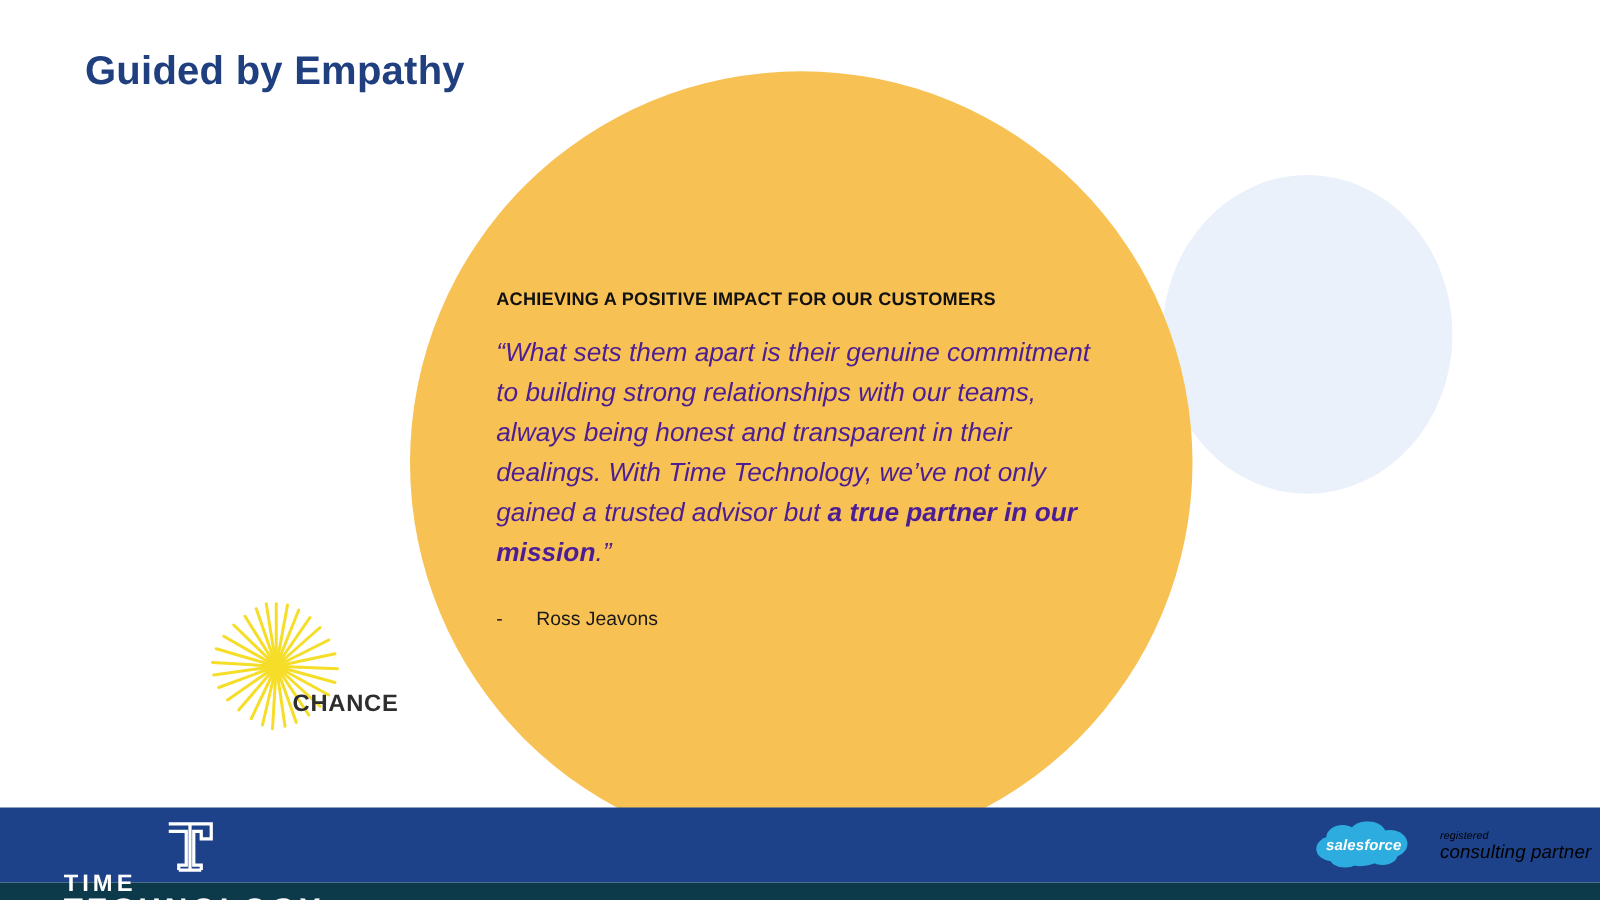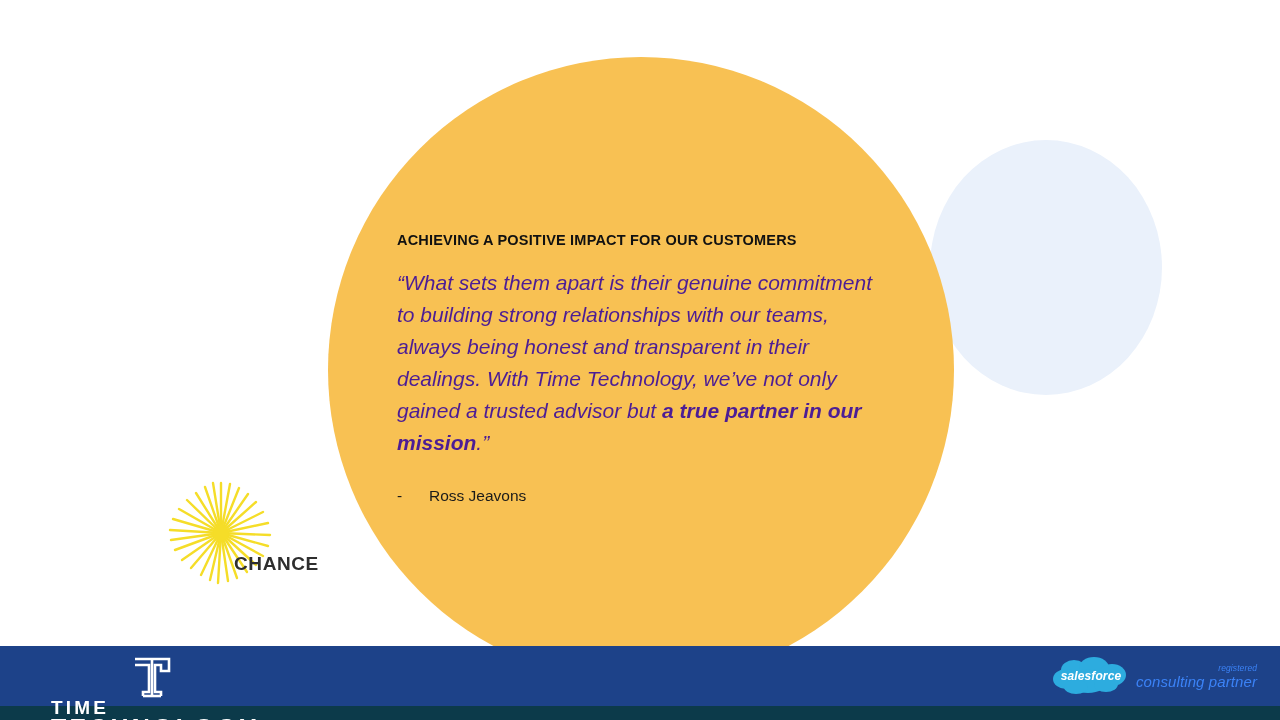--- a/index.html
+++ b/index.html
@@ -195,43 +195,43 @@
     height: 38px;
     display: flex;
     align-items: center;
     justify-content: center;
     color: #ffffff;
     font-size: 12px;
     font-weight: bold;
     letter-spacing: 0.1px;
   }
   .sf-text {
-    margin-left: 4px;
-    color: #3b82f6;
-    text-align: right;
+    margin-left: 20px;
+    color: #000000;
   }
   .sf-registered {
     font-size: 8.5px;
     line-height: 10px;
     letter-spacing: 0.1px;
   }
   .sf-partner {
     font-size: 15px;
     line-height: 17px;
     letter-spacing: 0.1px;
   }
 </style>
 </head>
 <body>
 
 <div id="slide">
 
   <div class="circle-blue"></div>
   <div class="circle-orange"></div>
 
+  <div class="slide-title">Guided by Empathy</div>
 
   <div class="testimonial">
     <div class="eyebrow">ACHIEVING A POSITIVE IMPACT FOR OUR CUSTOMERS</div>
     <div class="quote"><span>“What sets them apart is their genuine commitment to building strong relationships with our teams, always being honest and transparent in their dealings. With Time Technology, we’ve not only gained a trusted advisor but </span><b>a true partner in our mission</b><span class="tail">.”</span></div>
     <div class="attribution">
       <div class="attr-line1">
         <span class="attr-dash">-</span>
         <span>Ross Jeavons</span>
       </div>
     </div>

